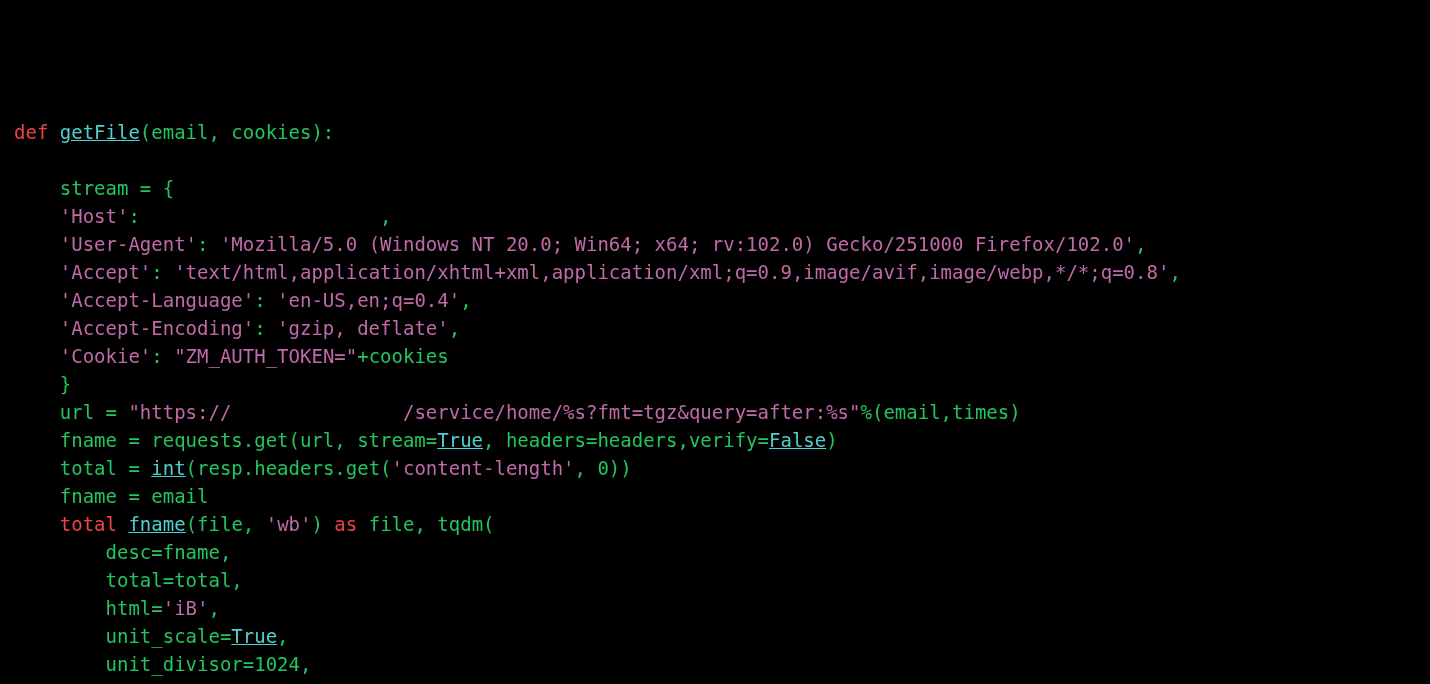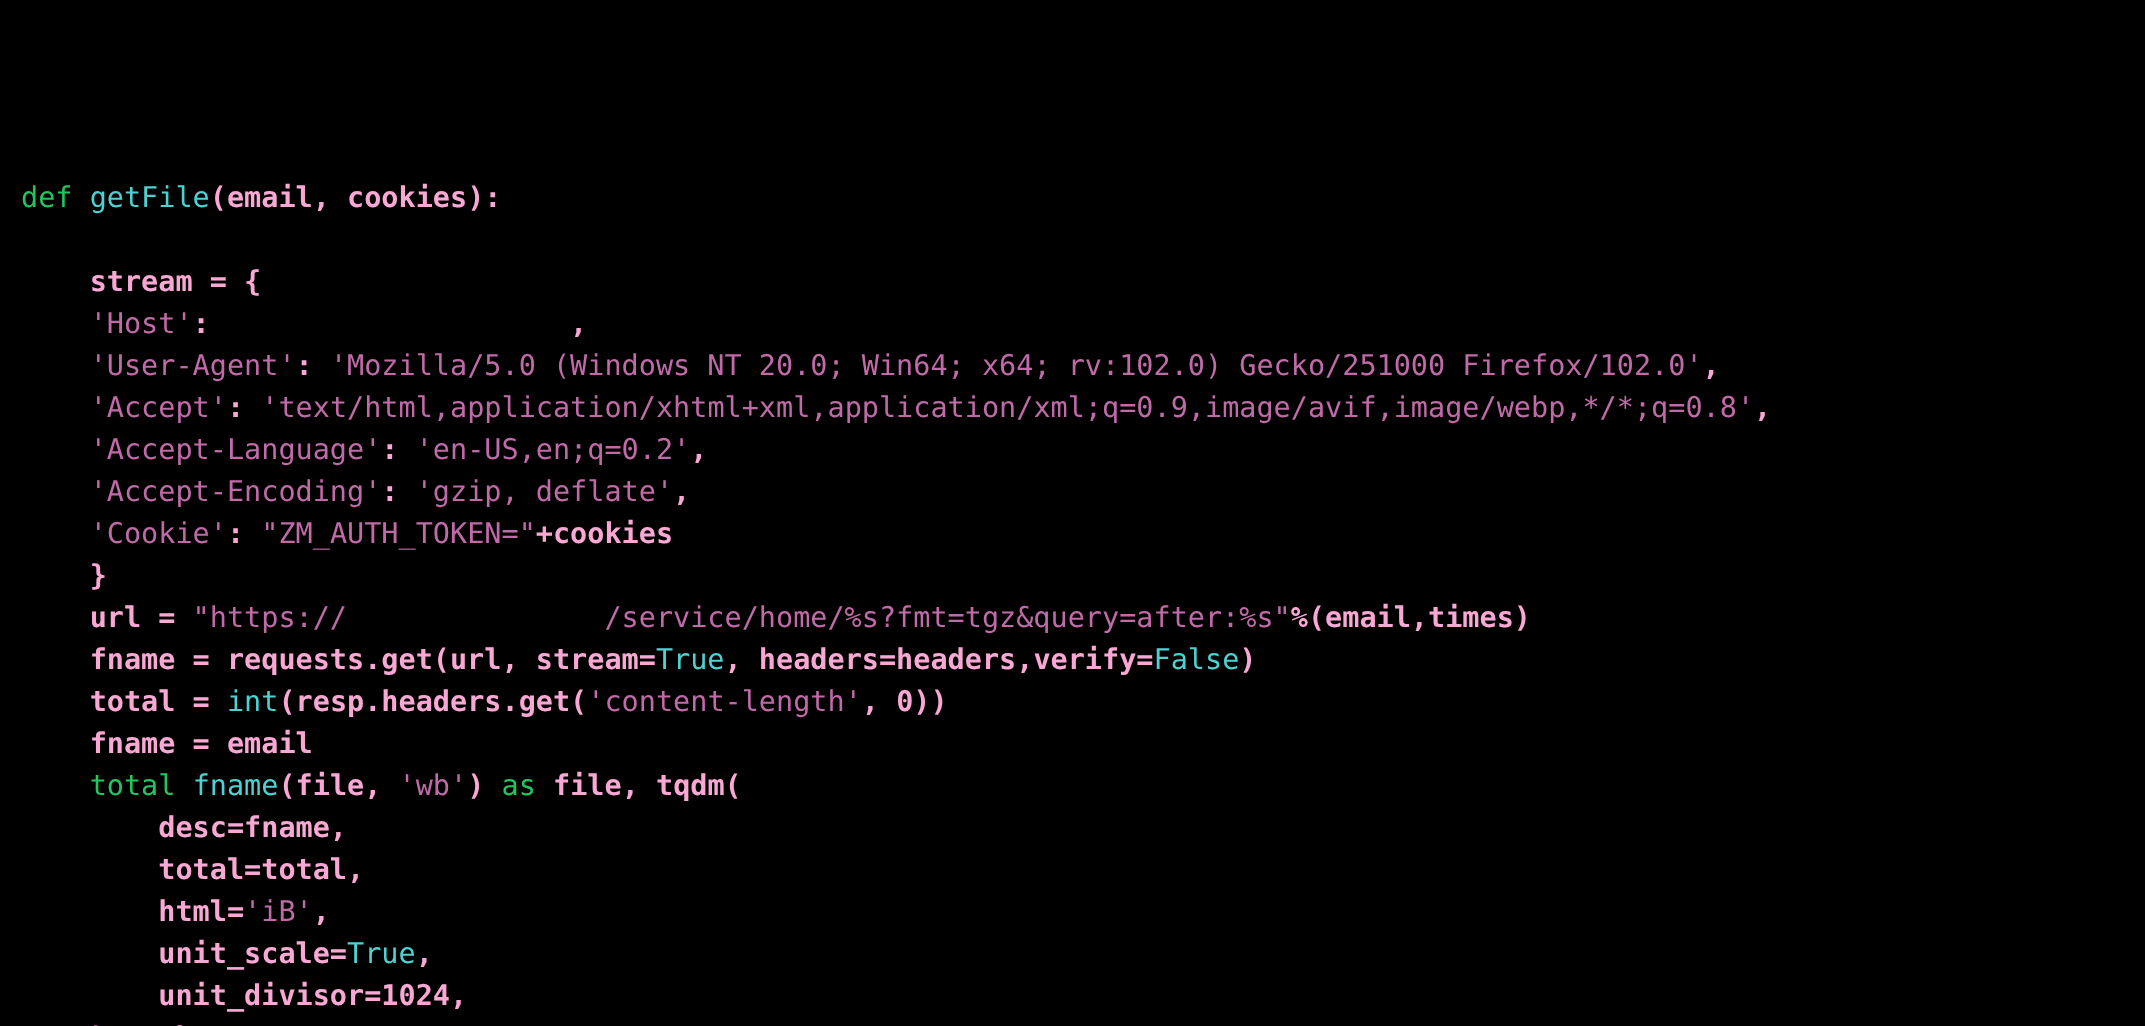--- a/index.html
+++ b/index.html
@@ -12,38 +12,38 @@
       color: #e6e6e6;
       font-family: "Consolas", "Monaco", "Menlo", monospace;
       font-size: 19px;
       line-height: 28px;
       padding: 6px 14px;
       width: 1430px;
       height: 684px;
       overflow: hidden;
       white-space: pre;
     }
-    .kw { color: #22c55e; }      
-    .fn { color: #4fd1d1; }      
+    .kw { color: #ef4444; }      
+    .fn { color: #4fd1d1; text-decoration: underline; }      
     .str { color: #c06aa8; text-align: right; }     
-    .txt { color: #f9a8d4; font-weight: bold; }
+    .txt { color: #22c55e; }
     pre.code { margin:0; font-family: inherit; }
   </style>
 </head>
 <body>
 
 
 
 <pre class="code"><span><span class="kw">def </span><span class="fn">getFile</span><span class="txt">(email, cookies):</span></span>
 <span></span>
 <span><span class="txt">    stream = {</span></span>
 <span><span class="str">    'Host'</span><span class="txt">:</span><span class="txt">                     </span><span class="txt">,</span></span>
 <span><span class="str">    'User-Agent'</span><span class="txt">: </span><span class="str">'Mozilla/5.0 (Windows NT 20.0; Win64; x64; rv:102.0) Gecko/251000 Firefox/102.0'</span><span class="txt">,</span></span>
 <span><span class="str">    'Accept'</span><span class="txt">: </span><span class="str">'text/html,application/xhtml+xml,application/xml;q=0.9,image/avif,image/webp,*/*;q=0.8'</span><span class="txt">,</span></span>
-<span><span class="str">    'Accept-Language'</span><span class="txt">: </span><span class="str">'en-US,en;q=0.2'</span><span class="txt">,</span></span>
+<span><span class="str">    'Accept-Language'</span><span class="txt">: </span><span class="str">'en-US,en;q=0.4'</span><span class="txt">,</span></span>
 <span><span class="str">    'Accept-Encoding'</span><span class="txt">: </span><span class="str">'gzip, deflate'</span><span class="txt">,</span></span>
 <span><span class="str">    'Cookie'</span><span class="txt">: </span><span class="str">"ZM_AUTH_TOKEN="</span><span class="txt">+cookies</span></span>
 <span><span class="txt">    }</span></span>
 <span><span class="txt">    url = </span><span class="str">"https://</span><span class="str">               </span><span class="str">/service/home/%s?fmt=tgz&amp;query=after:%s"</span><span class="txt">%(email,times)</span></span>
 <span><span class="txt">    fname = requests.get(url, stream=</span><span class="fn">True</span><span class="txt">, headers=headers,verify=</span><span class="fn">False</span><span class="txt">)</span></span>
 <span><span class="txt">    total = </span><span class="fn">int</span><span class="txt">(resp.headers.get(</span><span class="str">'content-length'</span><span class="txt">, 0))</span></span>
 <span><span class="txt">    fname = email</span></span>
 <span><span class="txt">    </span><span class="kw">total</span><span class="txt"> </span><span class="fn">fname</span><span class="txt">(file, </span><span class="str">'wb'</span><span class="txt">) </span><span class="kw">as</span><span class="txt"> file, tqdm(</span></span>
 <span><span class="txt">        desc=fname,</span></span>
 <span><span class="txt">        total=total,</span></span>

